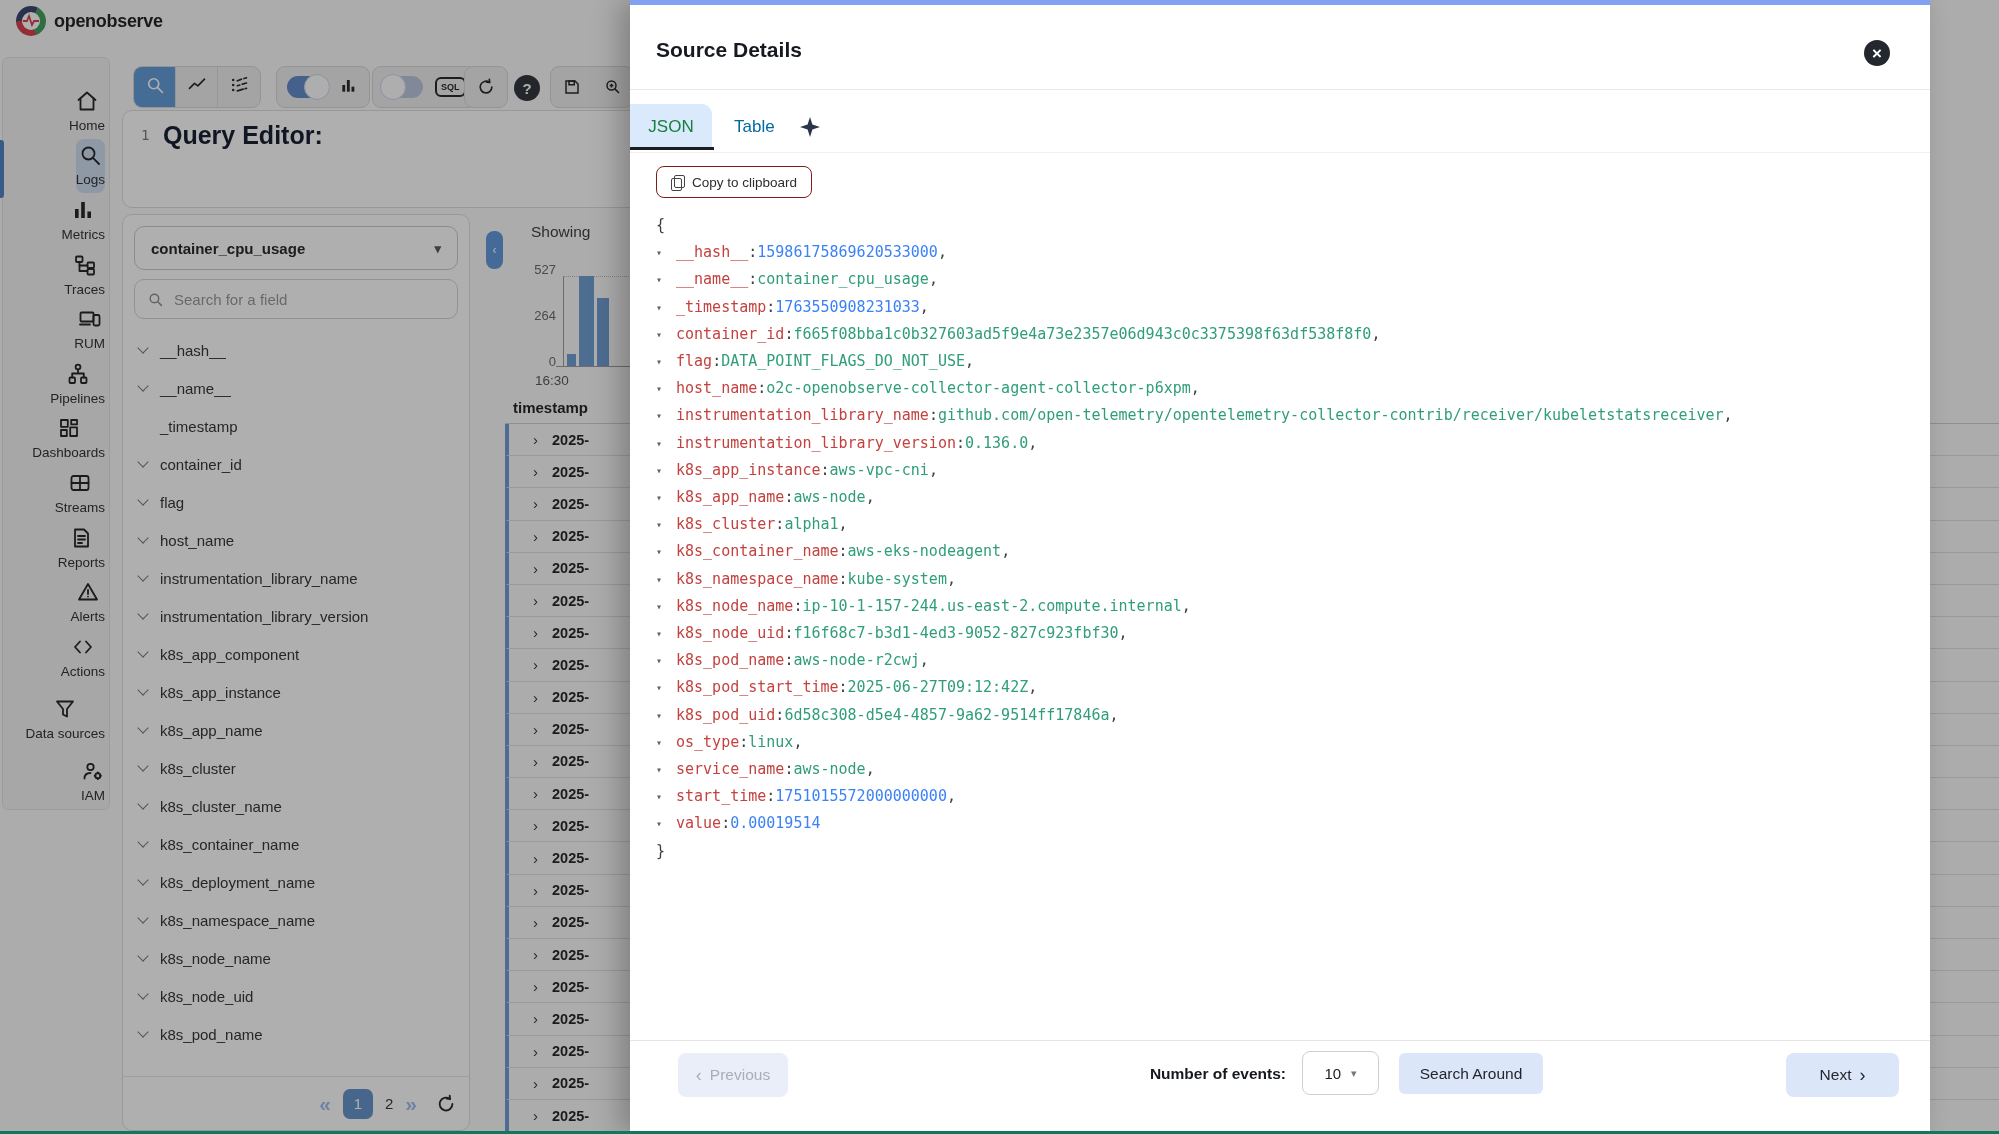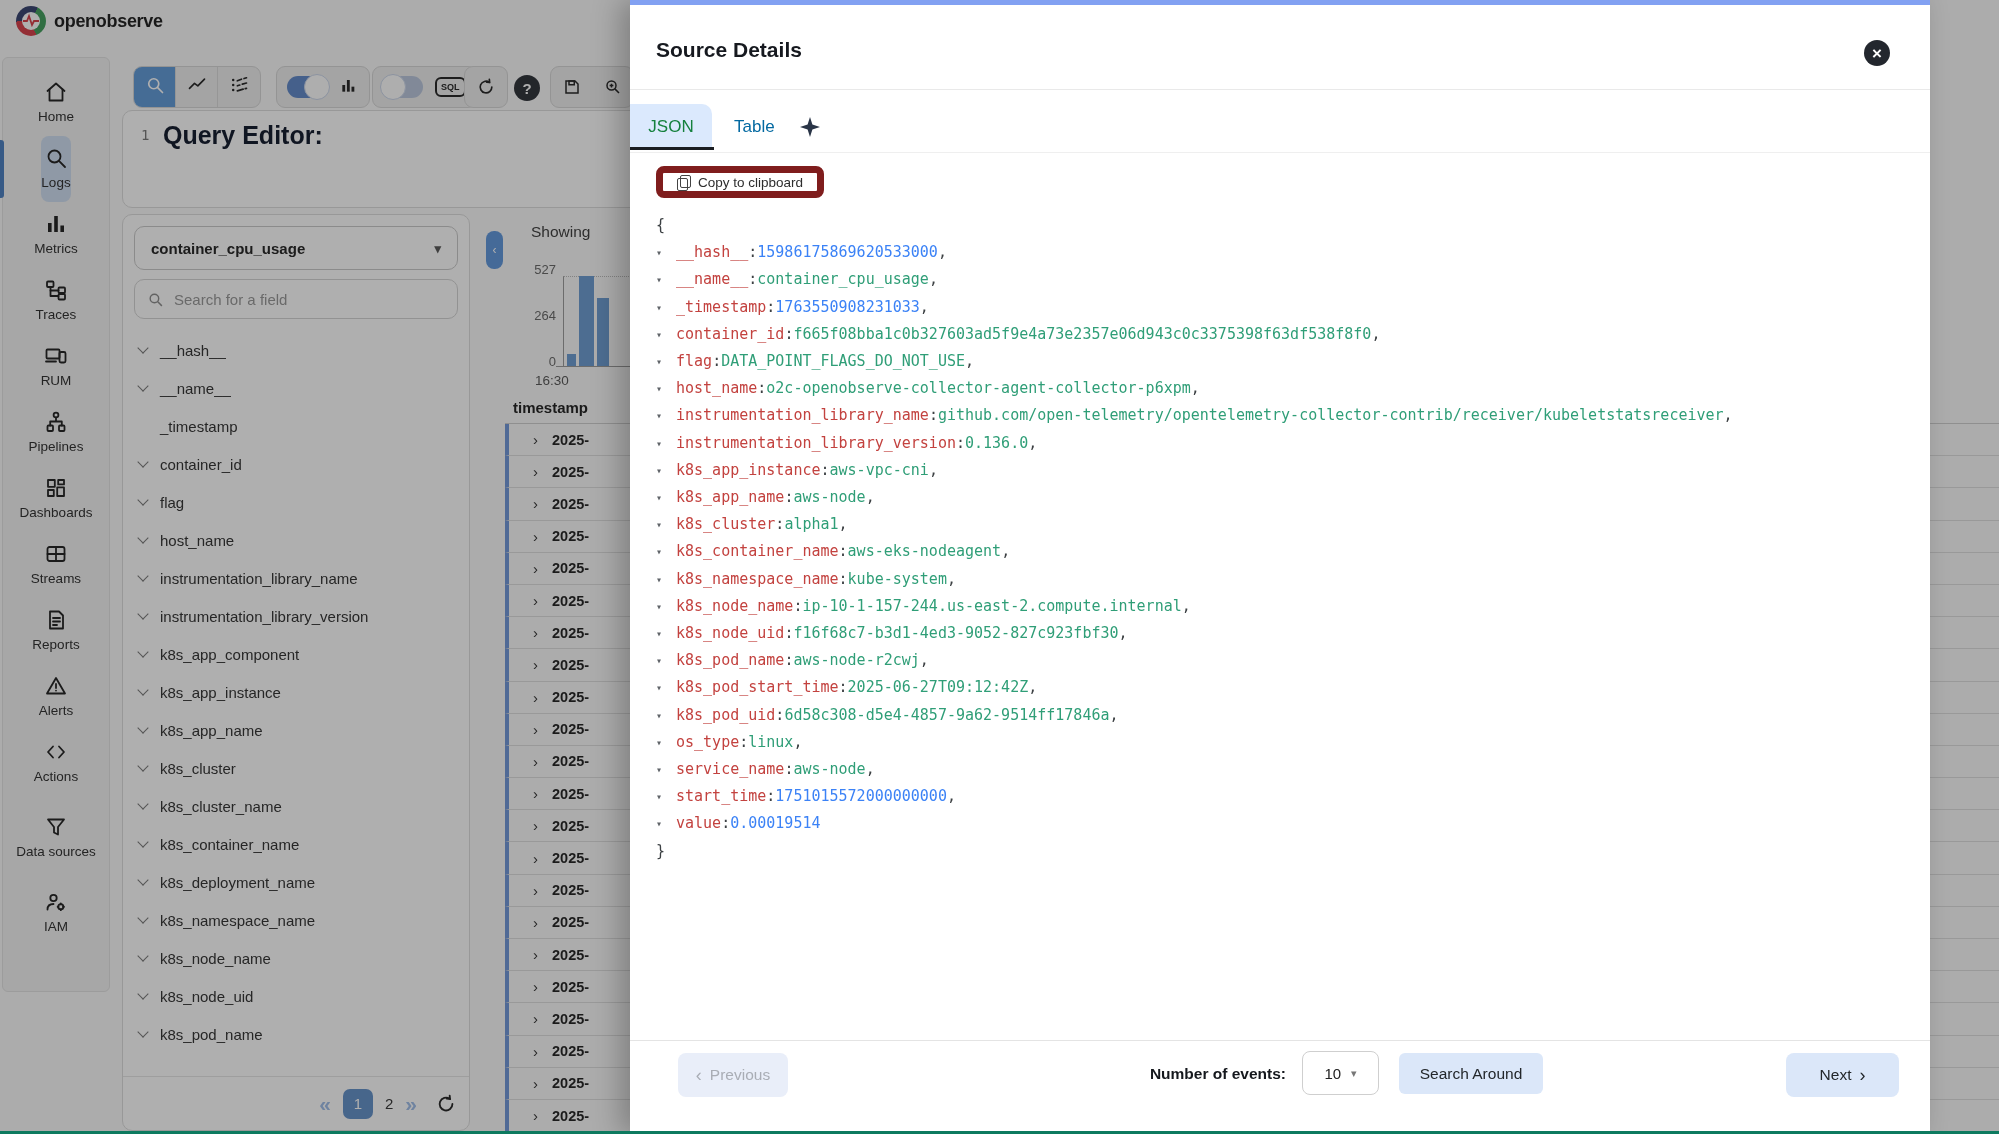--- a/index.html
+++ b/index.html
@@ -12,23 +12,23 @@
 
   
   .logo { left:16px; top:6px; display:flex; align-items:center; gap:8px; }
   .logo-mark { width:30px; height:30px; border-radius:50%;
     background:conic-gradient(from 160deg,#d63c47 0 30%,#35406e 30% 63%,#3f9d5a 63% 100%);
     position:relative; overflow:hidden; }
   .logo-mark svg { position:absolute; inset:0; }
   .logo-text { font-size:18px; font-weight:700; color:#1c1c1c; letter-spacing:-0.3px; }
 
   
-  .nav-rail { left:2px; top:57px; width:108px; height:935px; background:#f3f3f3;
+  .nav-rail { left:2px; top:57px; width:108px; height:753px; background:#f3f3f3;
     border:1px solid #e2e2e2; border-radius:6px; display:flex; flex-direction:column;
-    align-items:center; padding-top:12px; }
+    align-items:flex-end; padding-top:26px; }
   .nav-item { height:66px; display:flex; flex-direction:column; align-items:center;
     justify-content:center; gap:5px; margin:0 4px; border-radius:8px; cursor:pointer; }
   .nav-item.tall { height:84px; }
   .nav-item.active { background:#cfdef2; }
   .nav-icon { width:24px; height:24px; color:#1f1f1f; }
   .nav-icon svg { width:24px; height:24px; stroke:currentColor; fill:none;
     stroke-width:1.8; stroke-linecap:round; stroke-linejoin:round; }
   .nav-label { font-size:13.5px; color:#2c2c2c; text-align:center; line-height:1.2;
     max-width:96px; }
   .nav-active-bar { left:0; top:140px; width:4px; height:58px; background:#4a7fc1;
@@ -134,21 +134,21 @@
     border-radius:0 10px 0 0; display:flex; align-items:center; justify-content:center;
     font-size:17px; color:#15803d; }
   .tab-json-underline { position:absolute; left:0; top:43px; width:84px; height:3px; background:#1a1d22; }
   .tab-table { position:absolute; left:96px; top:0; height:46px; display:flex; align-items:center;
     font-size:17px; color:#0369a1; padding:0 8px; }
   .tab-sparkle { position:absolute; left:168px; top:11px; width:24px; height:24px; color:#2a3547; }
   .tab-sparkle svg { width:24px; height:24px; fill:currentColor; }
   .tabs-divider { left:0; top:152px; width:100%; height:1px; background:#efefef; }
 
   .copy-btn { left:26px; top:166px; height:32px; display:inline-flex; align-items:center; gap:8px;
-    border:7px solid #7f1d1d; border-radius:8px; background:#fff; padding:0 14px;
+    border:1px solid #7f1d1d; border-radius:8px; background:#fff; padding:0 14px;
     font-size:13.5px; color:#2d2d2d; }
   .copy-icon { width:13px; height:15px; position:relative; }
   .copy-icon::before { content:""; position:absolute; left:0; top:3px; width:9px; height:11px;
     border:1.6px solid #444; border-radius:2px; background:#fff; }
   .copy-icon::after { content:""; position:absolute; left:3px; top:0; width:9px; height:11px;
     border:1.6px solid #444; border-radius:2px; }
 
   .json-view { left:26px; top:212px; font-family:"DejaVu Sans Mono", monospace;
     font-size:15px; line-height:27.2px; color:#3c4043; white-space:nowrap; }
   .j-line { display:flex; align-items:center; }

